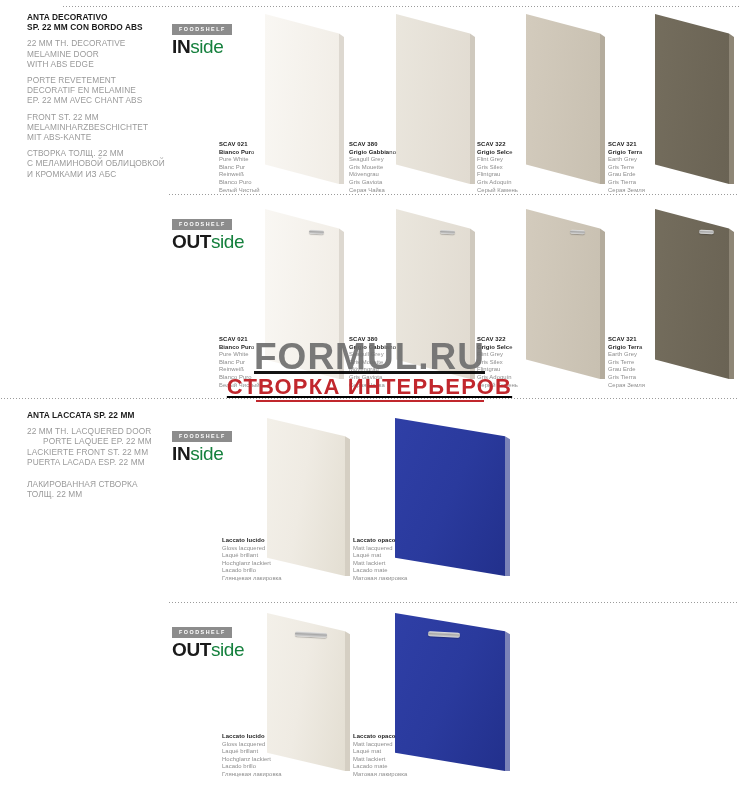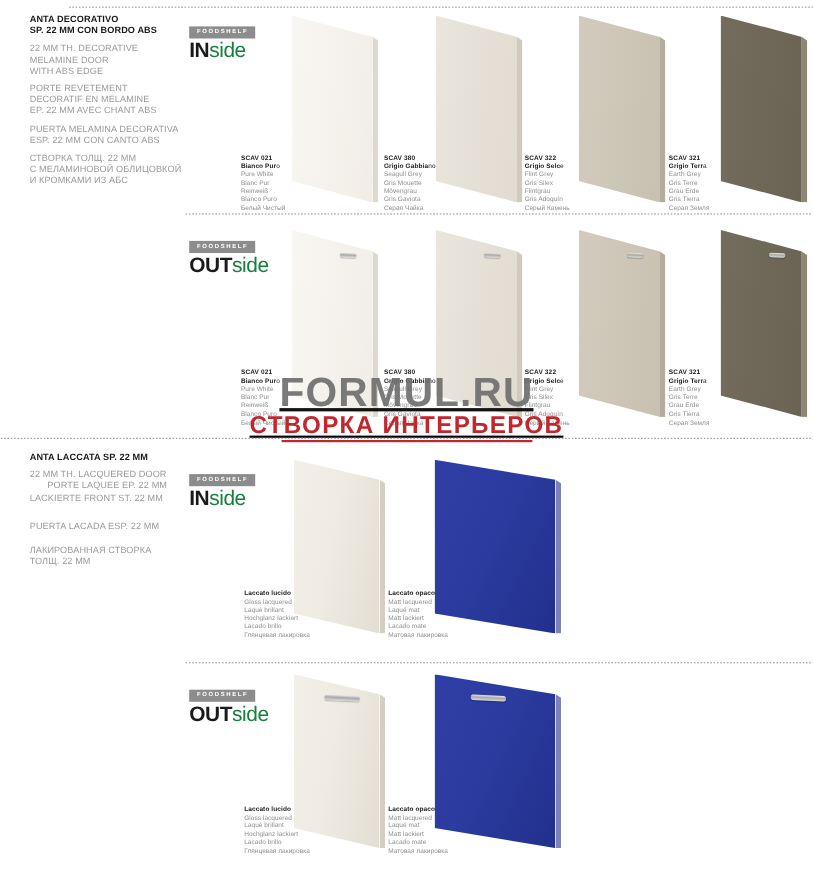--- a/index.html
+++ b/index.html
@@ -101,22 +101,23 @@
       <div>22 MM TH. DECORATIVE</div>
       <div>MELAMINE DOOR</div>
       <div>WITH ABS EDGE</div>
     </div>
     <div class="para">
       <div>PORTE REVETEMENT</div>
       <div>DECORATIF EN MELAMINE</div>
       <div>EP. 22 MM AVEC CHANT ABS</div>
     </div>
     <div class="para">
-      <div>PUERTA MELAMINA DECORATIVA</div>
-      <div>ESP. 22 MM CON CANTO ABS</div>
+      <div>FRONT ST. 22 MM</div>
+      <div>MELAMINHARZBESCHICHTET</div>
+      <div>MIT ABS-KANTE</div>
     </div>
     <div class="para">
       <div>СТВОРКА ТОЛЩ. 22 ММ</div>
       <div>С МЕЛАМИНОВОЙ ОБЛИЦОВКОЙ</div>
       <div>И КРОМКАМИ ИЗ АБС</div>
     </div>
   </div>
 
   <div class="fs-block" style="left:172px;top:17px;">
     <div class="fs-tag">FOODSHELF</div>
@@ -261,21 +262,21 @@
   <div class="spec" style="top:410px;">
     <div class="title">
       <div>ANTA LACCATA SP. 22 MM</div>
     </div>
     <div class="para" style="margin-bottom:0;">
       <div>22 MM TH. LACQUERED DOOR</div>
     </div>
     <div class="para" style="margin-bottom:0;padding-left:16px;">
       <div>PORTE LAQUEE EP. 22 MM</div>
     </div>
-    <div class="para" style="margin-bottom:16px;">
+    <div class="para" style="margin-bottom:0;">
       <div>LACKIERTE FRONT ST. 22 MM</div>
     </div>
     <div class="para" style="margin-bottom:12px;">
       <div>PUERTA LACADA ESP. 22 MM</div>
     </div>
     <div class="para">
       <div>ЛАКИРОВАННАЯ СТВОРКА</div>
       <div>ТОЛЩ. 22 ММ</div>
     </div>
   </div>

